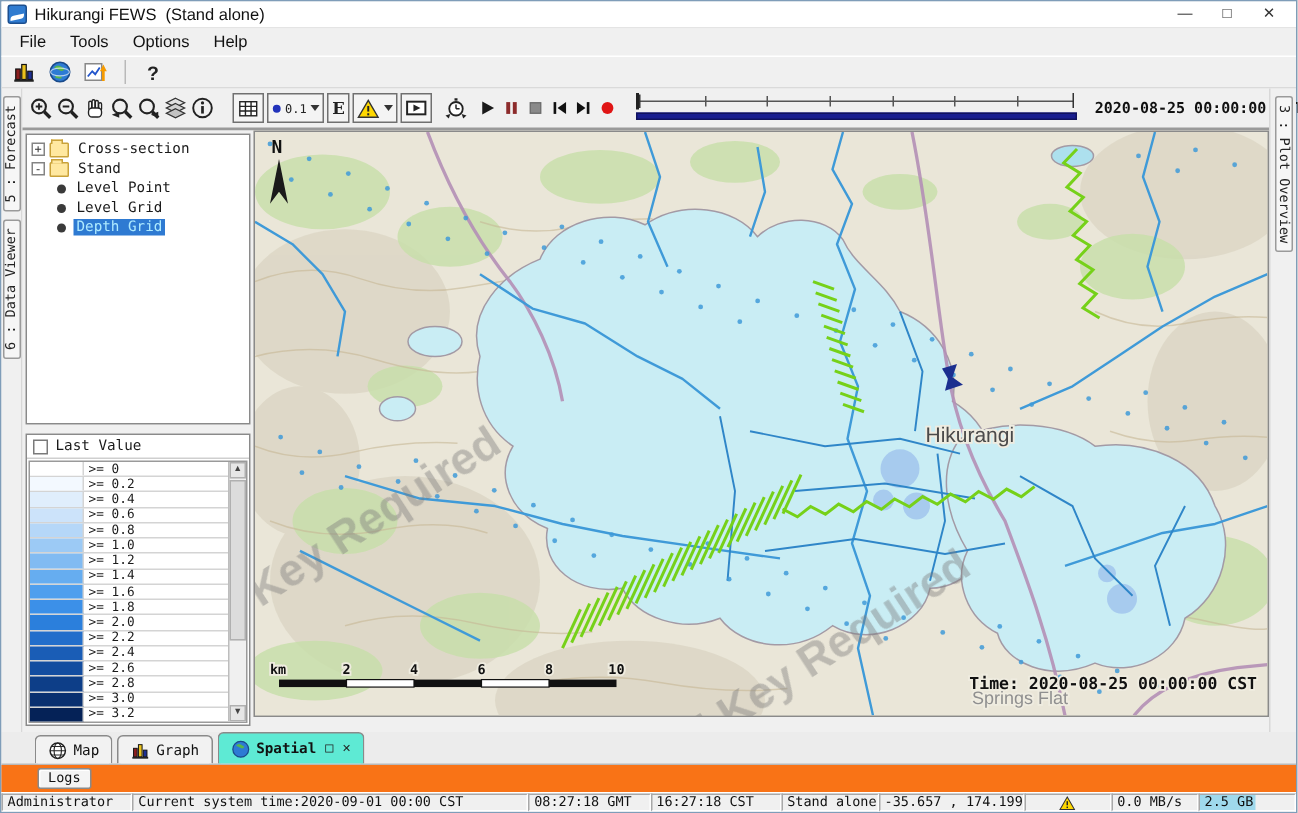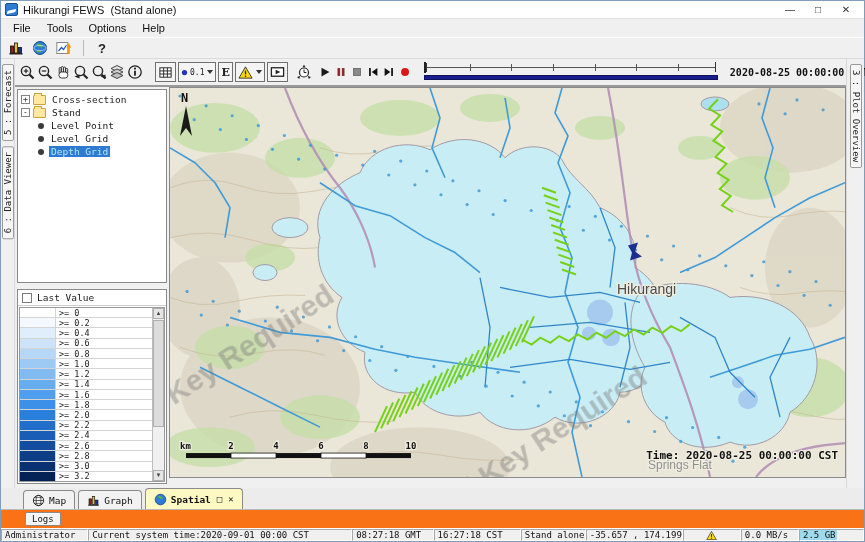--- a/index.html
+++ b/index.html
@@ -75,21 +75,21 @@
   .mapwrap{flex:1;display:flex;flex-direction:column;background:#f0f0f0;min-width:0}
   .mapframe{height:391px;border:1px solid #8a8a8a;background:#eae6d8;position:relative;overflow:hidden}
   .mapframe svg{display:block;width:100%;height:100%}
   #dots-layer circle{fill:#3f9ad8;opacity:.85}
   #xsec-layer line,#xsec-layer polyline{stroke:#76d119;stroke-width:2;fill:none}
   .maptext{paint-order:stroke;stroke:#efece0;stroke-width:2.5px;font-family:"Liberation Sans",sans-serif}
   .mono{font-family:"DejaVu Sans Mono",monospace}
   
   .tabbar{height:22px;background:#ececec;display:flex;align-items:flex-end;padding-left:22px;gap:3px;border-bottom:1px solid #b9b9b9;flex:0 0 22px}
   .btab{display:flex;align-items:center;gap:4px;border:1px solid #8a8a8a;border-bottom:none;border-radius:4px 4px 0 0;background:#f2f2f2;height:19px;padding:0 8px;font-size:9.5px;font-family:"DejaVu Sans Mono",monospace;color:#111}
-  .btab.active{background:#fef9c3;height:21px;font-weight:bold}
+  .btab.active{background:#5eead4;height:21px;font-weight:bold}
   .tabglyph{font-size:9px;color:#222;margin-left:2px}
   .logsrow{height:18px;background:#f97316;display:flex;align-items:center;padding-left:24px;flex:0 0 18px}
   .logsbtn{font-size:9px;font-family:"DejaVu Sans Mono",monospace;border:1px solid #8a8a8a;border-radius:2px;background:#f4f4f4;box-shadow:inset 1px 1px 0 #fff;padding:1px 6px;color:#111}
   
   .statusbar{height:13px;display:flex;background:#f0f0f0;border-top:1px solid #fff;flex:0 0 13px;font-family:"DejaVu Sans Mono",monospace}
   .scell{font-size:9px;color:#111;padding:1px 3px;border:1px solid;border-color:#a8a8a8 #fff #fff #a8a8a8;white-space:nowrap;overflow:hidden;display:flex;align-items:center;position:relative}
   .memfill{position:absolute;left:0;top:0;bottom:0;width:58%;background:#9fd9ec}
   .memtext{position:relative}
 </style>
 </head>

